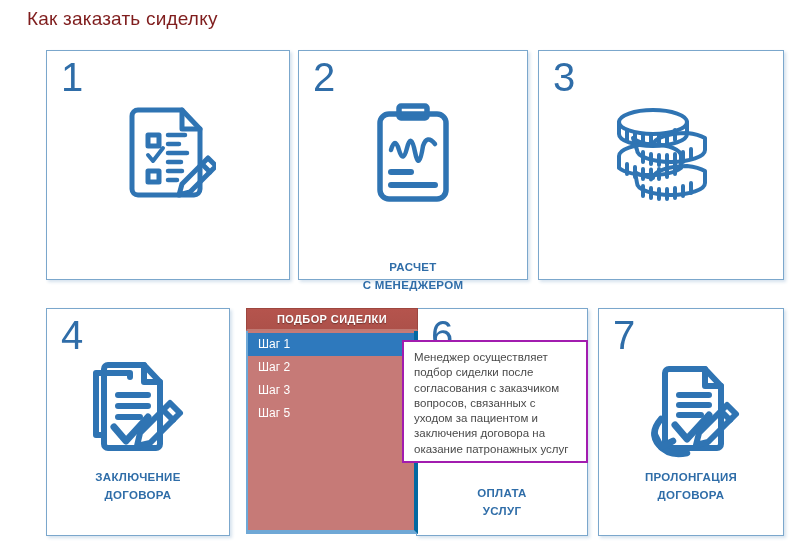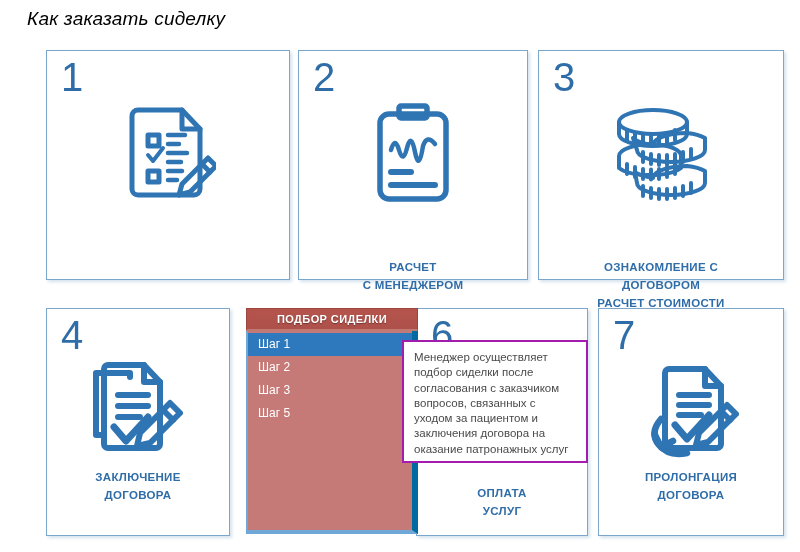--- a/index.html
+++ b/index.html
@@ -12,24 +12,23 @@
     position:relative;
   }
   .page{position:relative;width:800px;height:552px;}
 
   
   .page-title{
     position:absolute;
     left:27px; top:8px;
     font-size:19px;
     font-weight:400;
-    color:#000000;
+    color:#7f1d1d;
     letter-spacing:0.2px;
     white-space:nowrap;
-    font-style:italic;
   }
 
   
   .card{
     position:absolute;
     background:#ffffff;
     border:1px solid #7ba7cc;
     box-shadow:2px 2px 3px rgba(120,160,200,0.30);
     box-sizing:border-box;
   }
@@ -98,21 +97,21 @@
     color:#ffffff;
     font-size:11px;
     font-weight:bold;
     letter-spacing:0.4px;
     text-shadow:0 1px 1px rgba(0,0,0,0.35);
   }
   .dropdown-body{
     height:203px;
     background:#c67a77;
     border-left:2px solid #6fa8d6;
-    border-right:6px solid #0369a1;
+    border-right:4px solid #0369a1;
     border-bottom:4px solid #6fa8d6;
     box-sizing:border-box;
     padding-top:2px;
     position:relative;
   }
   .dropdown-item{
     height:23px;
     line-height:23px;
     padding-left:10px;
     color:#ffffff;
@@ -206,25 +205,20 @@
           <path d="M34 50 v10 M42 52 v10 M50 53 v10 M58 53 v10 M66 52 v10 M74 50 v10 M82 47 v10"></path>
 
           <path d="M10 54 a34 12 0 0 1 34 -12 a34 12 0 0 1 28 12 v12 a34 12 0 0 1 -62 0 z"></path>
           <path d="M18 62 v10 M26 65 v10 M34 67 v10 M42 67.5 v10 M50 67 v10 M58 65 v10 M66 62 v10"></path>
 
           <path d="M26 70 a34 12 0 0 0 18 6 a34 12 0 0 1 34 -12 a34 12 0 0 1 18 5 v12 a34 12 0 0 1 -68 0 z"></path>
           <path d="M34 84 v10 M42 86 v10 M50 87 v10 M58 87 v10 M66 86 v10 M74 84 v10 M82 81 v10"></path>
         </g>
       </svg>
     </div>
-    <div class="card-label">
-      <span class="ln">ОЗНАКОМЛЕНИЕ С</span>
-      <span class="ln">ДОГОВОРОМ</span>
-      <span class="ln">РАСЧЕТ СТОИМОСТИ</span>
-    </div>
   </div>
 
   <div class="card r2 c4">
     <div class="card-number">4</div>
     <div class="card-icon">
       <svg width="100" height="104" viewBox="0 0 100 104">
         <g fill="none" stroke="#2f74b3" stroke-width="6" stroke-linejoin="round" stroke-linecap="round">
           <path d="M8 14 h34 v4 M8 14 v62 h6"></path>
           <path d="M20 6 h36 l16 17 v62 a4 4 0 0 1 -4 4 h-48 a4 4 0 0 1 -4 -4 v-75 a4 4 0 0 1 4 -4 z"></path>
           <path d="M56 6 v17 h16"></path>

